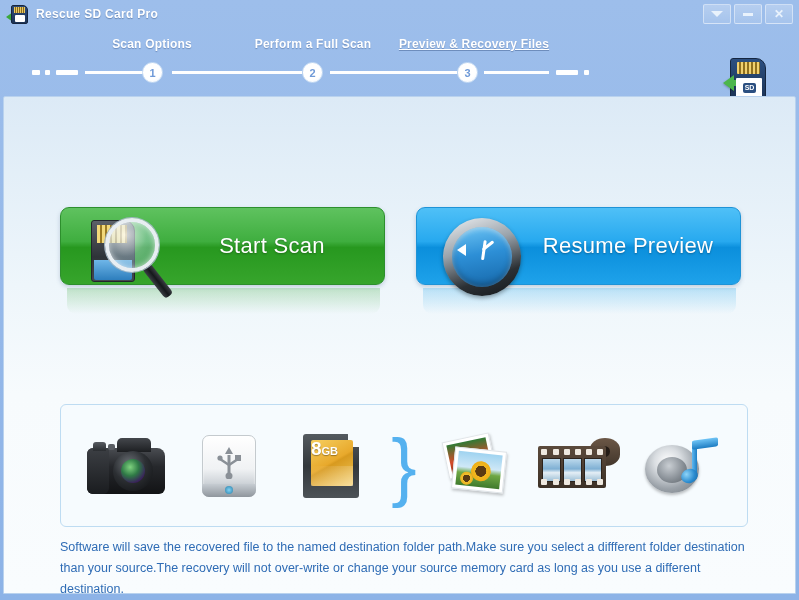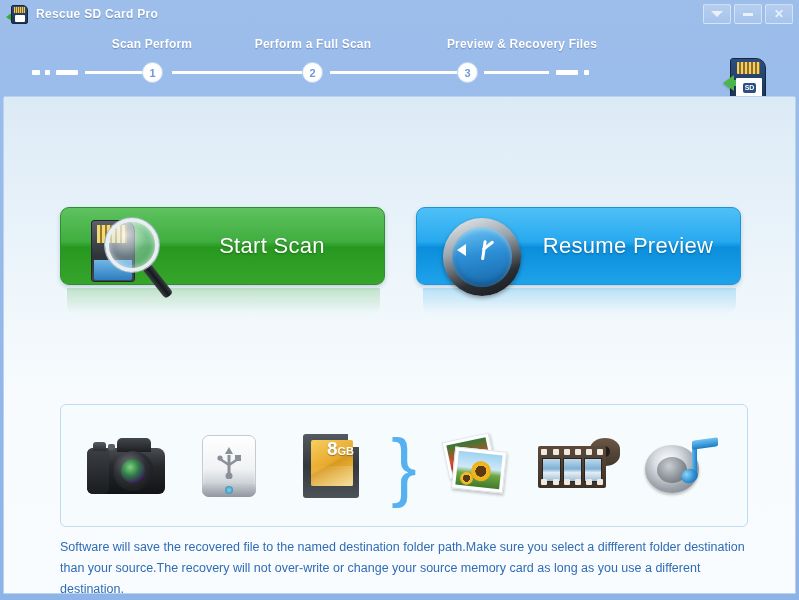--- a/index.html
+++ b/index.html
@@ -128,21 +128,21 @@
     color: #ffffff;
     font-size: 12px;
     font-weight: bold;
     letter-spacing: 0.2px;
     text-shadow: 0 1px 1px rgba(40,70,120,0.40);
     white-space: nowrap;
     transform: translateX(-50%);
   }
   .step-label.s1 { left: 152px; }
   .step-label.s2 { left: 313px; }
-  .step-label.s3 { left: 522px; }
+  .step-label.s3 { left: 474px; text-decoration: underline; }
 
   .track {
     position: absolute;
     top: 41px; left: 0; width: 799px; height: 6px;
   }
   .track .dashseg {
     position: absolute;
     top: 1px;
     height: 5px;
     background: #ffffff;
@@ -504,21 +504,20 @@
   }
   .sdc .cap {
     position: absolute; left: 8px; top: 4px;
     width: 26px;
     color: #ffffff;
     font-weight: bold;
     font-size: 19px;
     text-shadow: 0 1px 1px rgba(0,0,0,0.35);
     text-align: right;
     line-height: 22px;
-    padding-left: 16px;
   }
   .sdc .cap .unit { font-size: 11px; }
   .sdc .notch {
     position: absolute; right: 0; top: 0;
     width: 11px; height: 13px;
     background: #f6fbfe;
   }
 
   .brace {
     color: #55b1ef;
@@ -681,21 +680,21 @@
         <span class="dash"></span>
       </div>
       <div class="winbtn">
         <span>✕</span>
       </div>
     </div>
   </div>
 
   <div class="stepper">
     <div class="step-labels">
-      <div class="step-label s1">Scan Perform</div>
+      <div class="step-label s1">Scan Options</div>
       <div class="step-label s2">Perform a Full Scan</div>
       <div class="step-label s3">Preview &amp; Recovery Files</div>
     </div>
 
     <div class="track">
       <div class="dashseg" style="left:32px; width:8px;"></div>
       <div class="dashseg" style="left:45px; width:5px;"></div>
       <div class="dashseg" style="left:56px; width:22px;"></div>
       <div class="line" style="left:85px; width:58px;"></div>
       <div class="line" style="left:172px; width:130px;"></div>

